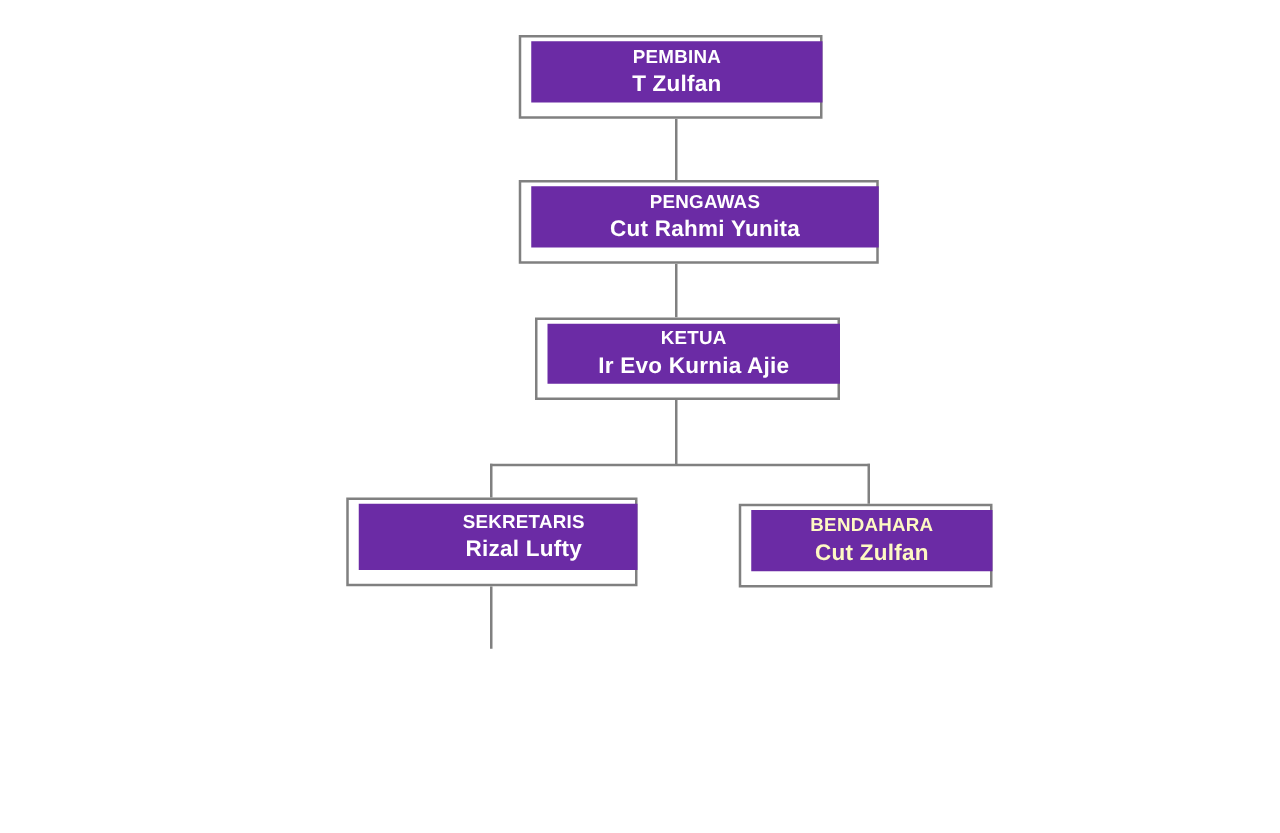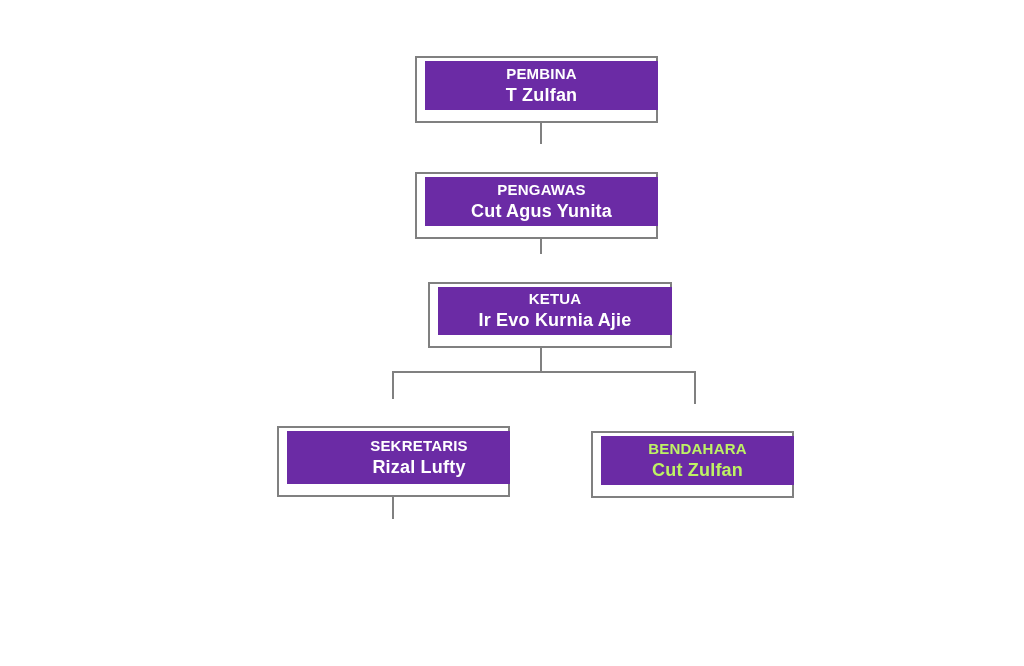--- a/index.html
+++ b/index.html
@@ -28,21 +28,20 @@
   }
   .connector.v { width: 2px; }
   .connector.h { height: 2px; }
 
   
   .node {
     position: absolute;
     box-sizing: border-box;
     background: #ffffff;
     border: 2px solid #808080;
-    margin-top: 28px;
   }
 
   
   .node-plate {
     position: absolute;
     box-sizing: border-box;
     background: #6B2BA5;
     left: 8px;
     top: 3px;
     right: -2px;
@@ -88,42 +87,42 @@
 
   <div class="connector v" style="left: 392px; top: 469px; height: 50px; background: rgb(128, 128, 128);"></div>
 
   <div class="node" style="left: 415px; top: 28px; width: 243px; height: 67px; border-color: rgb(128, 128, 128);">
     <div class="node-plate" style="background: rgb(107, 43, 165); color: rgb(255, 255, 255);">
       <div class="node-title">PEMBINA</div>
       <div class="node-person">T Zulfan</div>
     </div>
   </div>
 
-  <div class="node" style="left: 415px; top: 144px; width: 243px; height: 67px; border-color: rgb(128, 128, 128); text-decoration: underline;">
+  <div class="node" style="left: 415px; top: 144px; width: 288px; height: 67px; border-color: rgb(128, 128, 128); text-decoration: underline;">
     <div class="node-plate" style="background: rgb(107, 43, 165); color: rgb(255, 255, 255);">
       <div class="node-title">PENGAWAS</div>
-      <div class="node-person">Cut Agus Yunita</div>
+      <div class="node-person">Cut Rahmi Yunita</div>
     </div>
   </div>
 
   <div class="node" style="left: 428px; top: 254px; width: 244px; height: 66px; border-color: rgb(128, 128, 128); padding-left: 20px;">
     <div class="node-plate" style="background: rgb(107, 43, 165); color: rgb(255, 255, 255);">
       <div class="node-title">KETUA</div>
       <div class="node-person">Ir Evo Kurnia Ajie</div>
     </div>
   </div>
 
   <div class="node" style="left: 277px; top: 398px; width: 233px; height: 71px; border-color: rgb(128, 128, 128);">
     <div class="node-plate" style="background: rgb(107, 43, 165); color: rgb(255, 255, 255); padding-left: 41px;">
       <div class="node-title">SEKRETARIS</div>
       <div class="node-person">Rizal Lufty</div>
     </div>
   </div>
 
   <div class="node" style="left: 591px; top: 403px; width: 203px; height: 67px; border-color: rgb(128, 128, 128);">
-    <div class="node-plate" style="background: rgb(107, 43, 165); color: #bef264;">
+    <div class="node-plate" style="background: rgb(107, 43, 165); color: #fef9c3;">
       <div class="node-title">BENDAHARA</div>
       <div class="node-person">Cut Zulfan</div>
     </div>
   </div>
 
 
 </div>
 
 </body></html>

